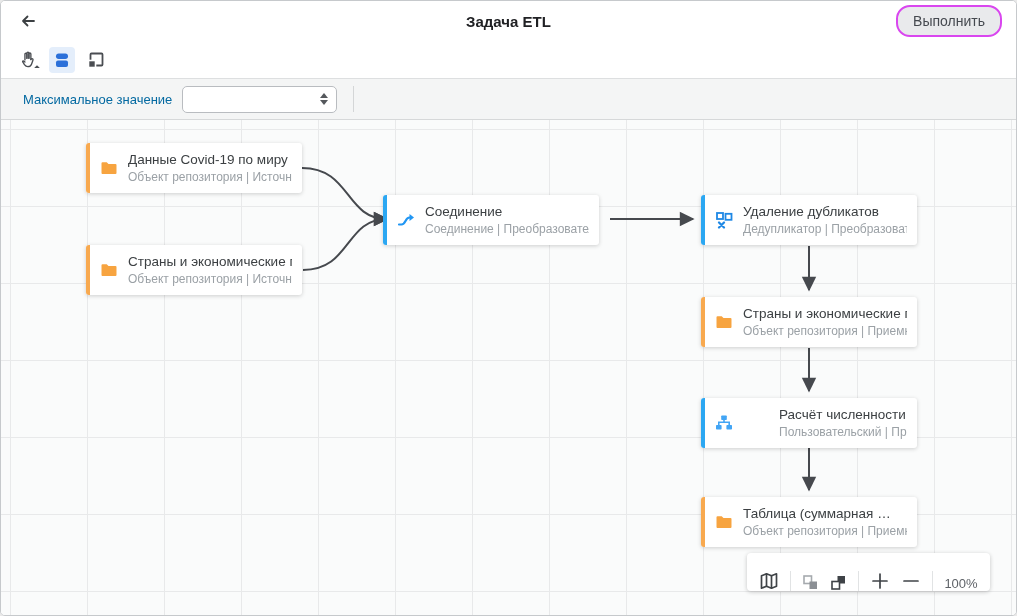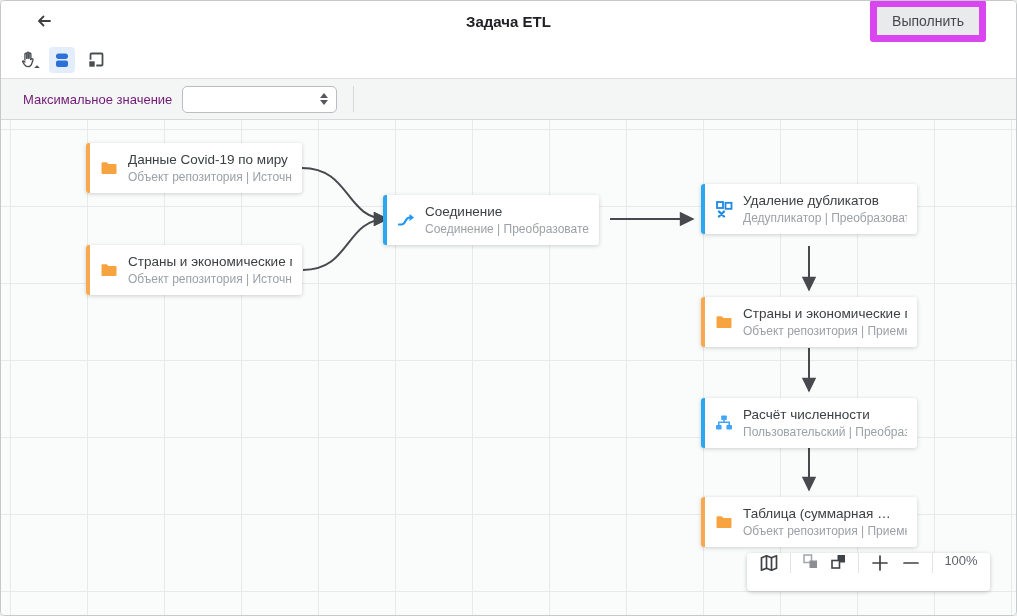--- a/index.html
+++ b/index.html
@@ -3,41 +3,41 @@
 <meta charset="utf-8">
 <style>
   * { margin:0; padding:0; box-sizing:border-box; }
   html,body { background:#e9e9e9; font-family:"Liberation Sans","DejaVu Sans",sans-serif; }
   #app {
     width:1017px; height:616px; background:#fff; position:relative;
     border:1px solid #c6c9cc; border-radius:5px; overflow:hidden;
   }
 
   
-  .header { height:40px; display:flex; align-items:center; position:relative; padding:0 30px; background:#fff; }
+  .header { height:40px; display:flex; align-items:center; position:relative; padding:0 14px; background:#fff; }
   .back-btn { width:26px; height:26px; border:none; background:transparent; cursor:pointer; display:flex; align-items:center; justify-content:center; }
   .page-title { position:absolute; left:0; right:0; text-align:center; font-size:15px; font-weight:bold; color:#202124; pointer-events:none; }
   .run-btn {
-    margin-left:auto; background:#e9eaec; border:7px solid #d946ef; border-radius:3px;
+    margin-left:auto; background:#e9eaec; border:2px solid #d946ef; border-radius:14px;
     padding:6px 15px; font-size:14px; color:#45494f; cursor:pointer; font-family:inherit; z-index:2;
   }
 
   
   .toolrow { height:37px; display:flex; align-items:center; gap:8px; padding:0 14px; background:#fff; }
   .tool-btn { width:26px; height:26px; border:none; background:transparent; border-radius:4px; display:flex; align-items:center; justify-content:center; cursor:pointer; position:relative; }
   .tool-btn.selected { background:#e4eefb; }
   .tool-caret { position:absolute; right:2px; bottom:3px; width:0; height:0; border-left:4px solid transparent; border-top:4px solid #4a4d52; transform:rotate(-45deg); }
 
   
   .filterbar {
     height:42px; background:#f4f5f5; border-top:1px solid #dddfe0; border-bottom:1px solid #d6d8d9;
     display:flex; align-items:center; padding:0 22px;
   }
   .filter-group { display:flex; align-items:center; }
-  .filter-label { font-size:13px; color:#701a75; margin-right:10px; white-space:nowrap; }
+  .filter-label { font-size:13px; color:#0369a1; margin-right:10px; white-space:nowrap; }
   .spin-wrap { position:relative; }
   .spin-input {
     width:155px; height:27px; border:1px solid #b9bcc0; border-radius:5px; background:#fff;
     padding:0 26px 0 8px; font-size:13px; color:#3c4043; font-family:inherit;
   }
   .spin-arrows { position:absolute; right:9px; top:50%; transform:translateY(-50%); display:flex; flex-direction:column; gap:2px; cursor:pointer; }
   .spin-up { width:0; height:0; border-left:4px solid transparent; border-right:4px solid transparent; border-bottom:5px solid #55585c; }
   .spin-down { width:0; height:0; border-left:4px solid transparent; border-right:4px solid transparent; border-top:5px solid #55585c; }
   .filter-divider { width:1px; height:26px; background:#d4d6d7; margin:0 16px; }
 
@@ -60,29 +60,29 @@
   .node::before { content:""; position:absolute; left:0; top:0; bottom:0; width:4px; background:var(--accent); }
   .node .nicon { flex:0 0 18px; margin-right:10px; display:flex; }
   .node .ntext { min-width:0; }
   .node .ntitle { font-size:13.5px; color:#3c4043; white-space:nowrap; overflow:hidden; }
   .node .nsub { font-size:12px; color:#9ba1a6; margin-top:3px; white-space:nowrap; overflow:hidden; }
 
   
   #node-0 { left:85px;  top:23px;  }
   #node-1 { left:85px;  top:125px; }
   #node-2 { left:382px; top:75px;  }
-  #node-3 { left:700px; top:64px;  }
+  #node-3 { left:700px; top:75px;  }
   #node-4 { left:700px; top:177px; }
-  #node-5 { left:700px; top:278px; }
+  #node-5 { left:700px; top:278px;gap:36px; }
   #node-6 { left:700px; top:377px;justify-content:space-between; }
 
   
   .zoombar {
     position:absolute; right:26px; bottom:24px; height:38px; background:#fff; border-radius:4px;
-    box-shadow:0 1px 4px rgba(0,0,0,.22); display:flex; align-items:flex-start; padding:0 12px; gap:11px;
+    box-shadow:0 1px 4px rgba(0,0,0,.22); display:flex; align-items:flex-end; padding:0 12px; gap:11px;
   }
   .zb-btn { border:none; background:transparent; cursor:pointer; display:flex; align-items:center; justify-content:center; padding:0; }
   .zb-divider { width:1px; height:20px; background:#e1e3e4; }
   .zoom-level { font-size:13px; color:#5f6368; min-width:34px; text-align:center; cursor:pointer; }
 </style>
 </head>
 <body>
 
 <div id="app">
 

